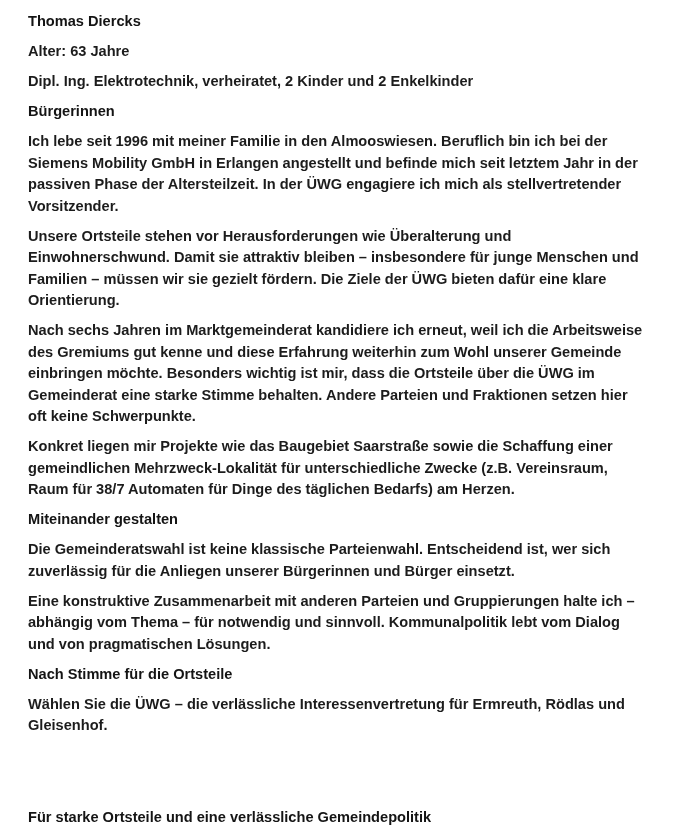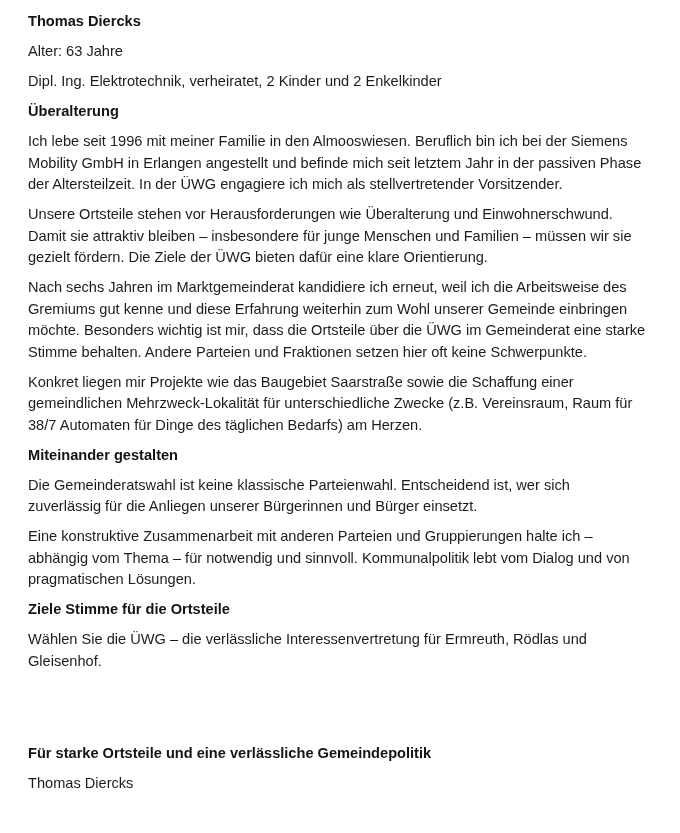--- a/index.html
+++ b/index.html
@@ -19,50 +19,50 @@
     overflow: hidden;
   }
   .doc-heading {
     font-weight: 700;
     font-size: 14.6px;
     line-height: 21px;
     margin: 0 0 9px 0;
     color: #141414;
   }
   .doc-paragraph {
-    font-weight: 400;
+    font-weight: 700;
     line-height: 21.5px;
     margin: 0 0 8.5px 0;
     color: #1c1c1c;
   }
   .doc-spacer {
     height: 62px;
   }
 </style>
 </head>
 <body>
 
 <div class="page">
 
   <p class="doc-heading">Thomas Diercks</p>
   <p class="doc-paragraph">Alter: 63 Jahre</p>
   <p class="doc-paragraph">Dipl. Ing. Elektrotechnik, verheiratet, 2 Kinder und 2 Enkelkinder</p>
 
-  <p class="doc-heading">Überalterung</p>
+  <p class="doc-heading">Bürgerinnen</p>
   <p class="doc-paragraph">Ich lebe seit 1996 mit meiner Familie in den Almooswiesen. Beruflich bin ich bei der Siemens Mobility GmbH in Erlangen angestellt und befinde mich seit letztem Jahr in der passiven Phase der Altersteilzeit. In der ÜWG engagiere ich mich als stellvertretender Vorsitzender.</p>
 
   <p class="doc-paragraph">Unsere Ortsteile stehen vor Herausforderungen wie Überalterung und Einwohnerschwund. Damit sie attraktiv bleiben – insbesondere für junge Menschen und Familien – müssen wir sie gezielt fördern. Die Ziele der ÜWG bieten dafür eine klare Orientierung.</p>
   <p class="doc-paragraph">Nach sechs Jahren im Marktgemeinderat kandidiere ich erneut, weil ich die Arbeitsweise des Gremiums gut kenne und diese Erfahrung weiterhin zum Wohl unserer Gemeinde einbringen möchte. Besonders wichtig ist mir, dass die Ortsteile über die ÜWG im Gemeinderat eine starke Stimme behalten. Andere Parteien und Fraktionen setzen hier oft keine Schwerpunkte.</p>
   <p class="doc-paragraph">Konkret liegen mir Projekte wie das Baugebiet Saarstraße sowie die Schaffung einer gemeindlichen Mehrzweck-Lokalität für unterschiedliche Zwecke (z.B. Vereinsraum, Raum für 38/7 Automaten für Dinge des täglichen Bedarfs) am Herzen.</p>
 
   <p class="doc-heading">Miteinander gestalten</p>
   <p class="doc-paragraph">Die Gemeinderatswahl ist keine klassische Parteienwahl. Entscheidend ist, wer sich zuverlässig für die Anliegen unserer Bürgerinnen und Bürger einsetzt.</p>
   <p class="doc-paragraph">Eine konstruktive Zusammenarbeit mit anderen Parteien und Gruppierungen halte ich – abhängig vom Thema – für notwendig und sinnvoll. Kommunalpolitik lebt vom Dialog und von pragmatischen Lösungen.</p>
 
-  <p class="doc-heading">Ziele Stimme für die Ortsteile</p>
+  <p class="doc-heading">Nach Stimme für die Ortsteile</p>
   <p class="doc-paragraph">Wählen Sie die ÜWG – die verlässliche Interessenvertretung für Ermreuth, Rödlas und Gleisenhof.</p>
 
   <div class="doc-spacer"></div>
 
   <p class="doc-heading">Für starke Ortsteile und eine verlässliche Gemeindepolitik</p>
   <p class="doc-paragraph">Thomas Diercks</p>
 
 </div>
 
 </body></html>

